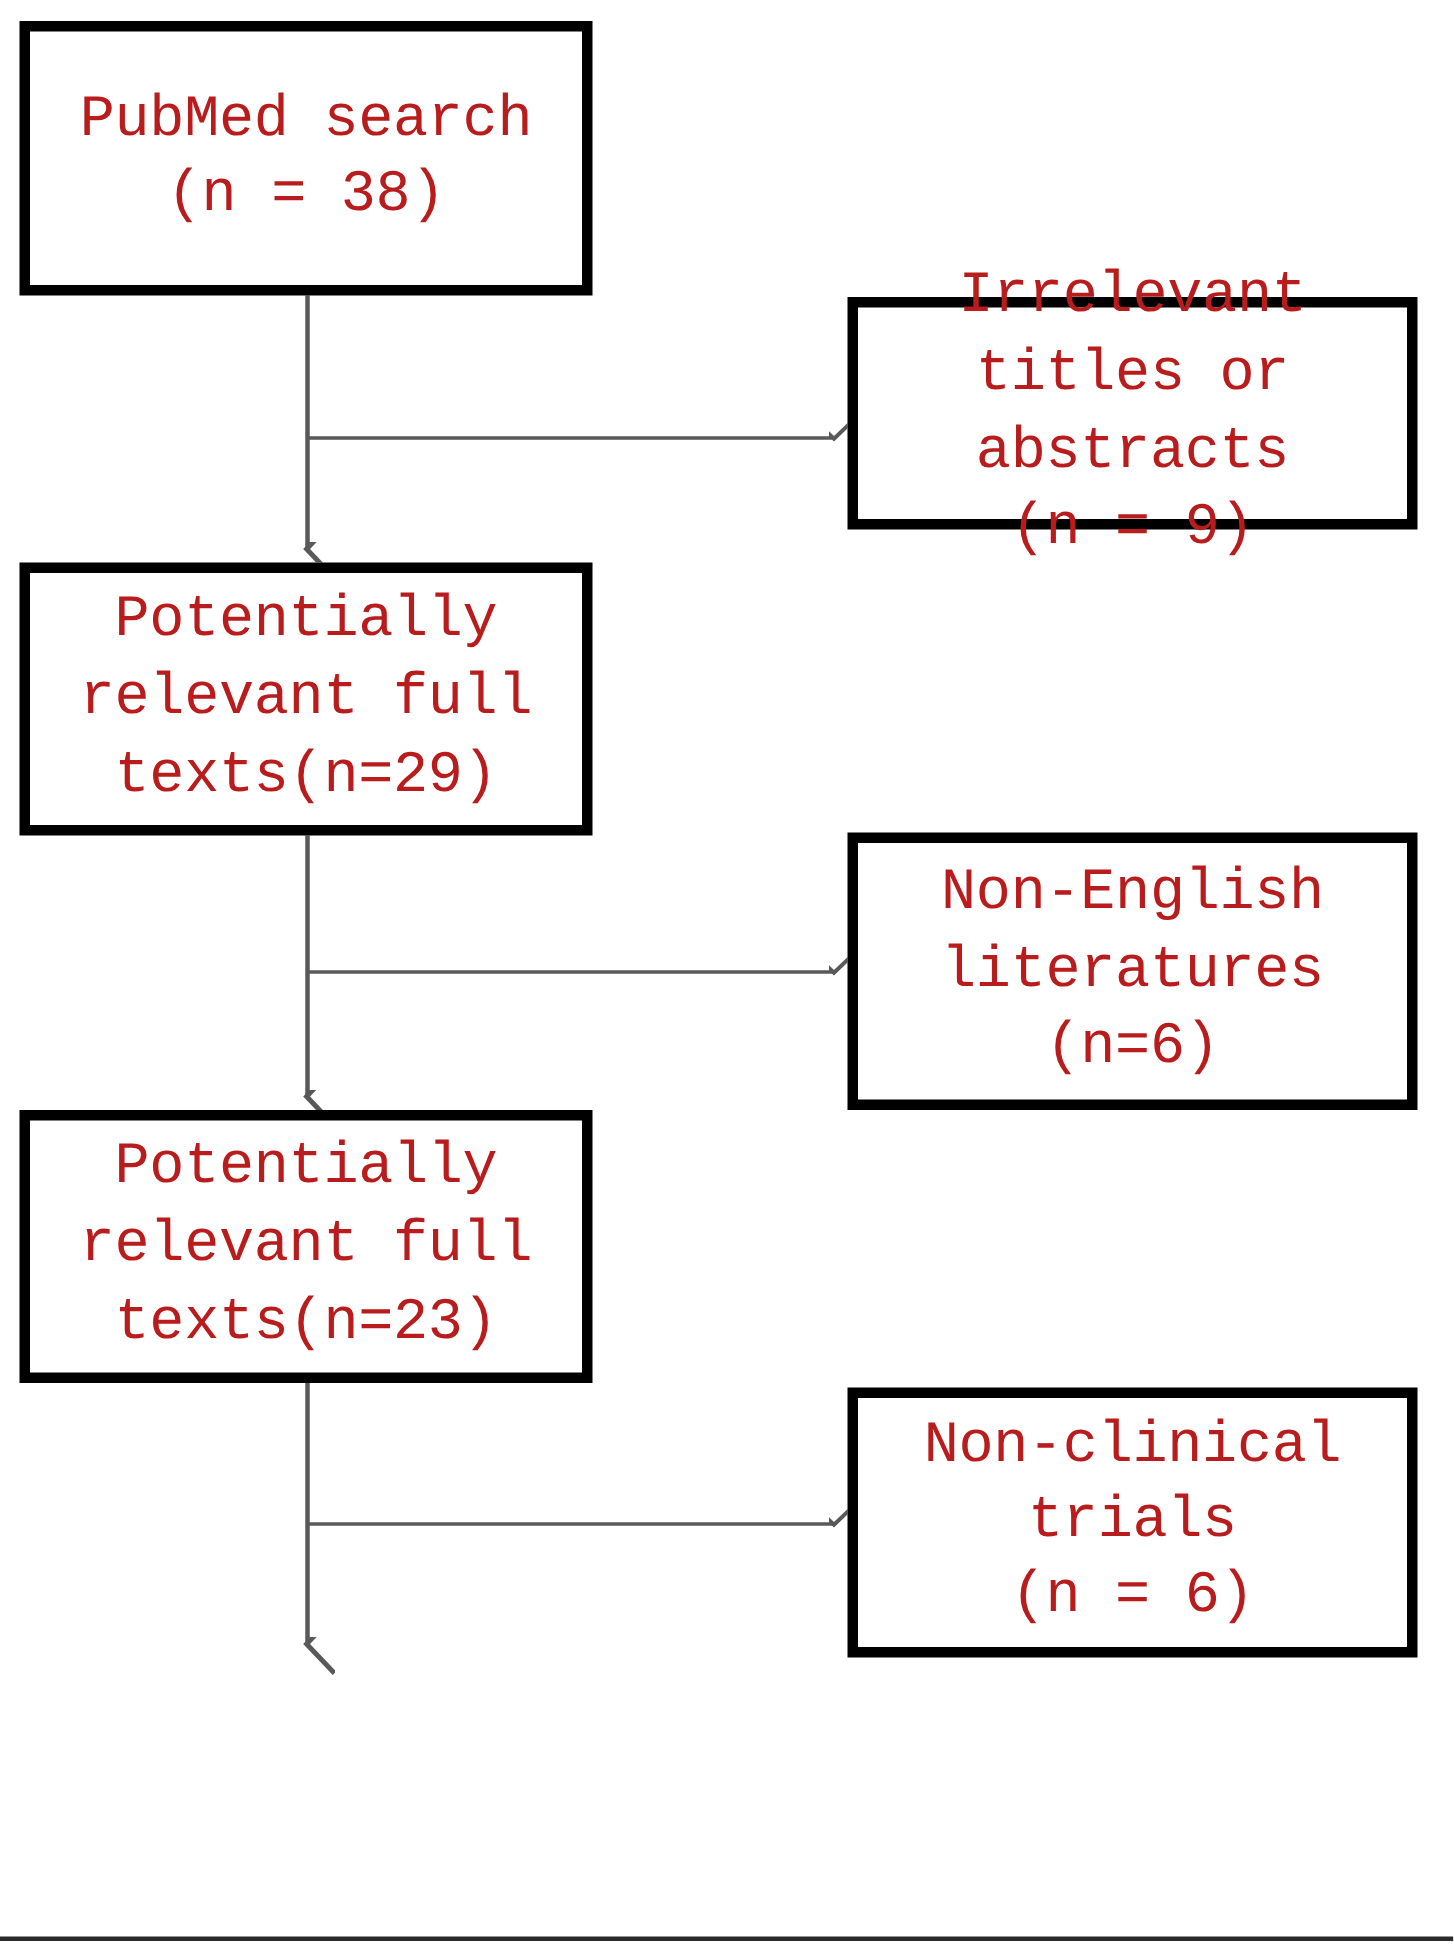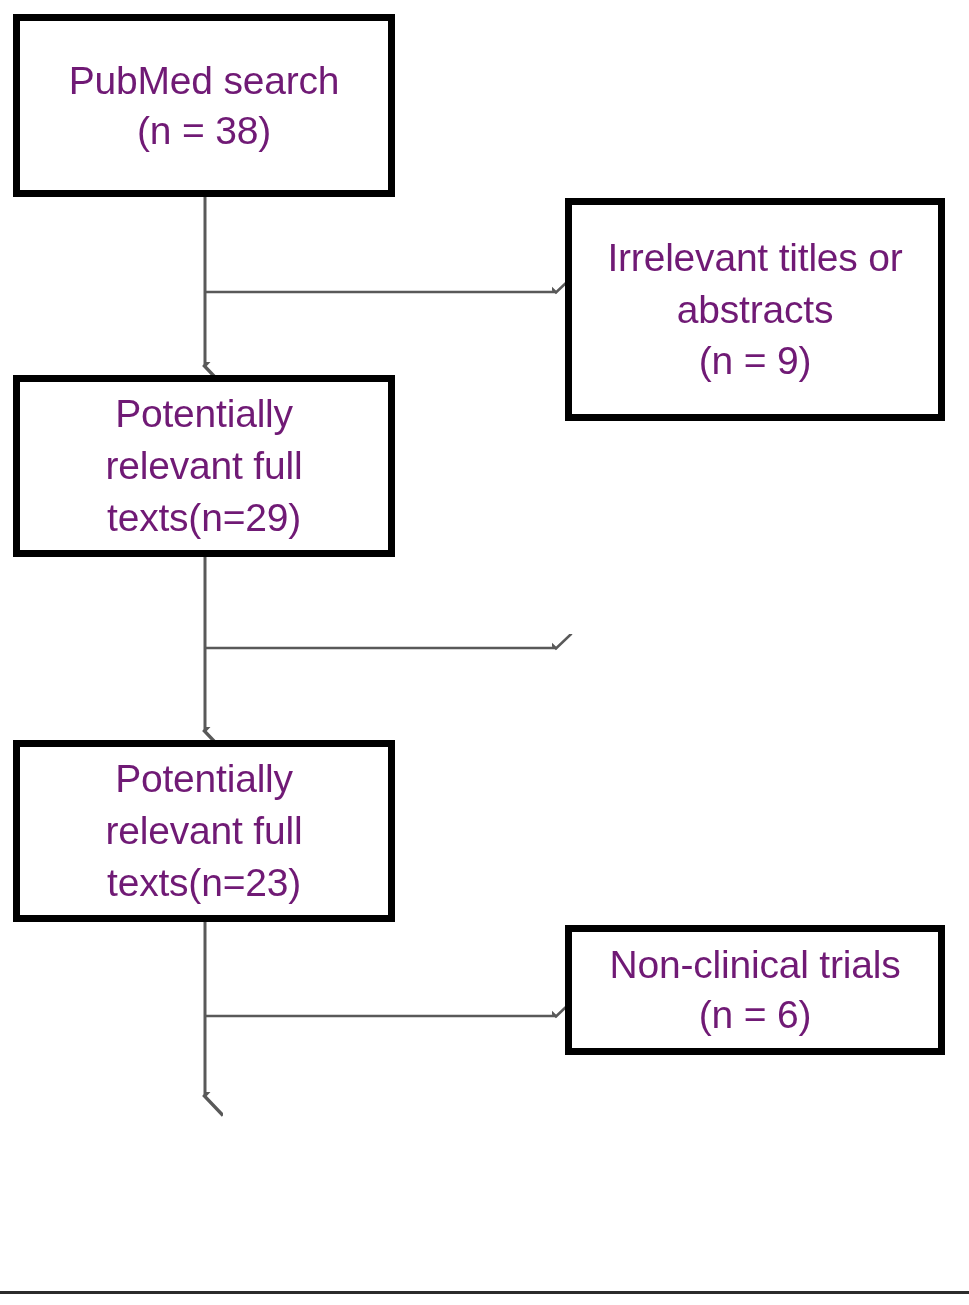--- a/index.html
+++ b/index.html
@@ -41,40 +41,41 @@
     display: flex;
     align-items: center;
     justify-content: center;
     text-align: center;
   }
   .flow-box .box-text {
     display: block;
     width: 100%;
     padding: 0 10px;
     box-sizing: border-box;
-    color: #701a75;
+    color: #b91c1c;
     font-size: 39px;
     line-height: 1.28;
     letter-spacing: -0.2px;
     white-space: pre-line;
+    font-family: Liberation Mono, monospace;
   }
 
   
   .col-left  { left: 13px;  width: 382px; }
   
   .col-right { left: 565px; width: 380px; }
 
   #box-pubmed-search      { top: 14px;   height: 183px; }
   #box-relevant-29        { top: 375px;  height: 182px; }
   #box-relevant-23        { top: 740px;  height: 182px; }
   #box-studies-included   { top: 1105px; height: 185px; }
 
-  #box-irrelevant-titles  { top: 198px;  height: 223px; }
+  #box-irrelevant-titles  { top: 198px;  height: 155px; }
   #box-non-english        { top: 555px;  height: 185px; }
-  #box-non-clinical       { top: 925px;  height: 130px; justify-content: flex-end; }
+  #box-non-clinical       { top: 925px;  height: 180px; justify-content: flex-end; }
 
   
   #box-relevant-29 .box-text,
   #box-relevant-23 .box-text,
   #box-irrelevant-titles .box-text,
   #box-non-english .box-text { line-height: 1.33; }
 
   
   #bottom-rule {
     position: absolute;
@@ -143,20 +144,25 @@
 texts(n=23)</span>
   </div>
 
 
   <div class="flow-box col-right" id="box-irrelevant-titles">
     <span class="box-text">Irrelevant titles or
 abstracts
 (n = 9)</span>
   </div>
 
+  <div class="flow-box col-right" id="box-non-english">
+    <span class="box-text">Non-English
+literatures
+(n=6)</span>
+  </div>
 
   <div class="flow-box col-right" id="box-non-clinical">
     <span class="box-text">Non-clinical trials
 (n = 6)</span>
   </div>
 
   <div id="bottom-rule"></div>
 
 </div>
 

